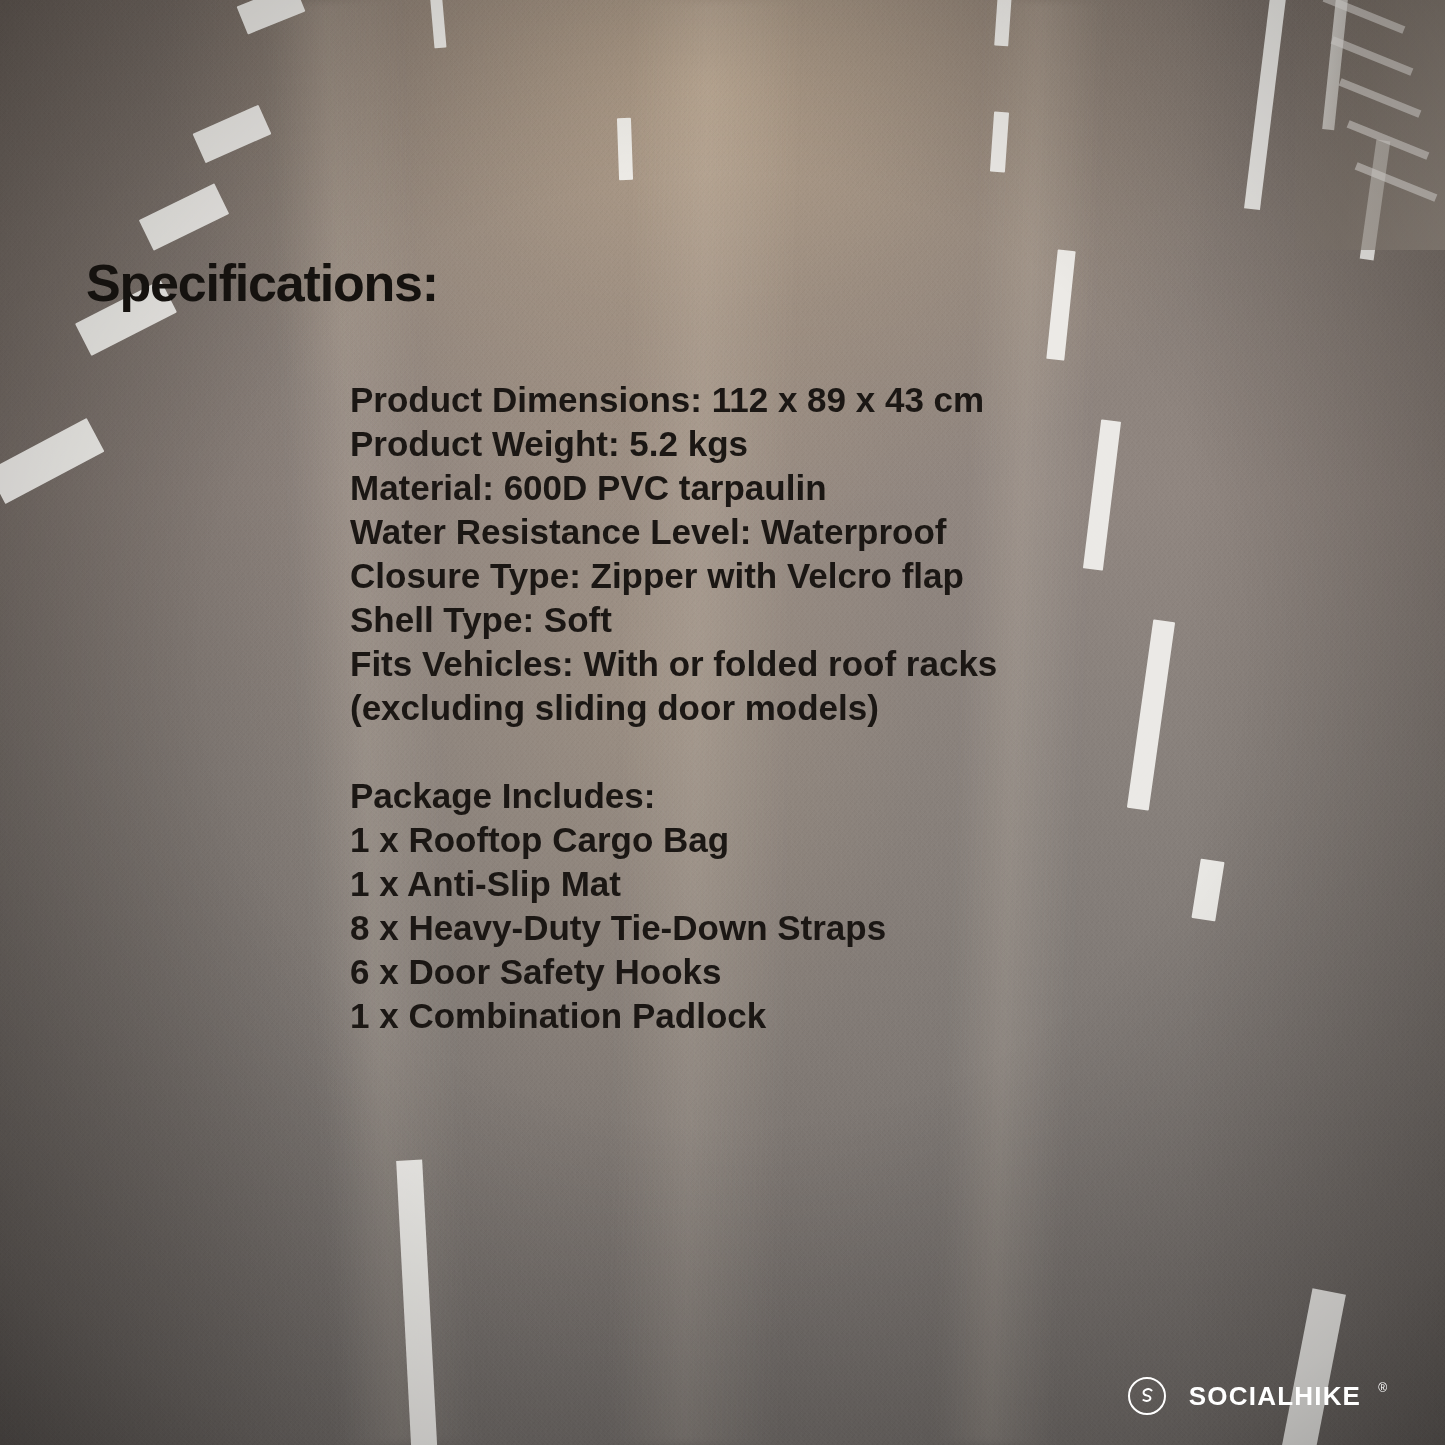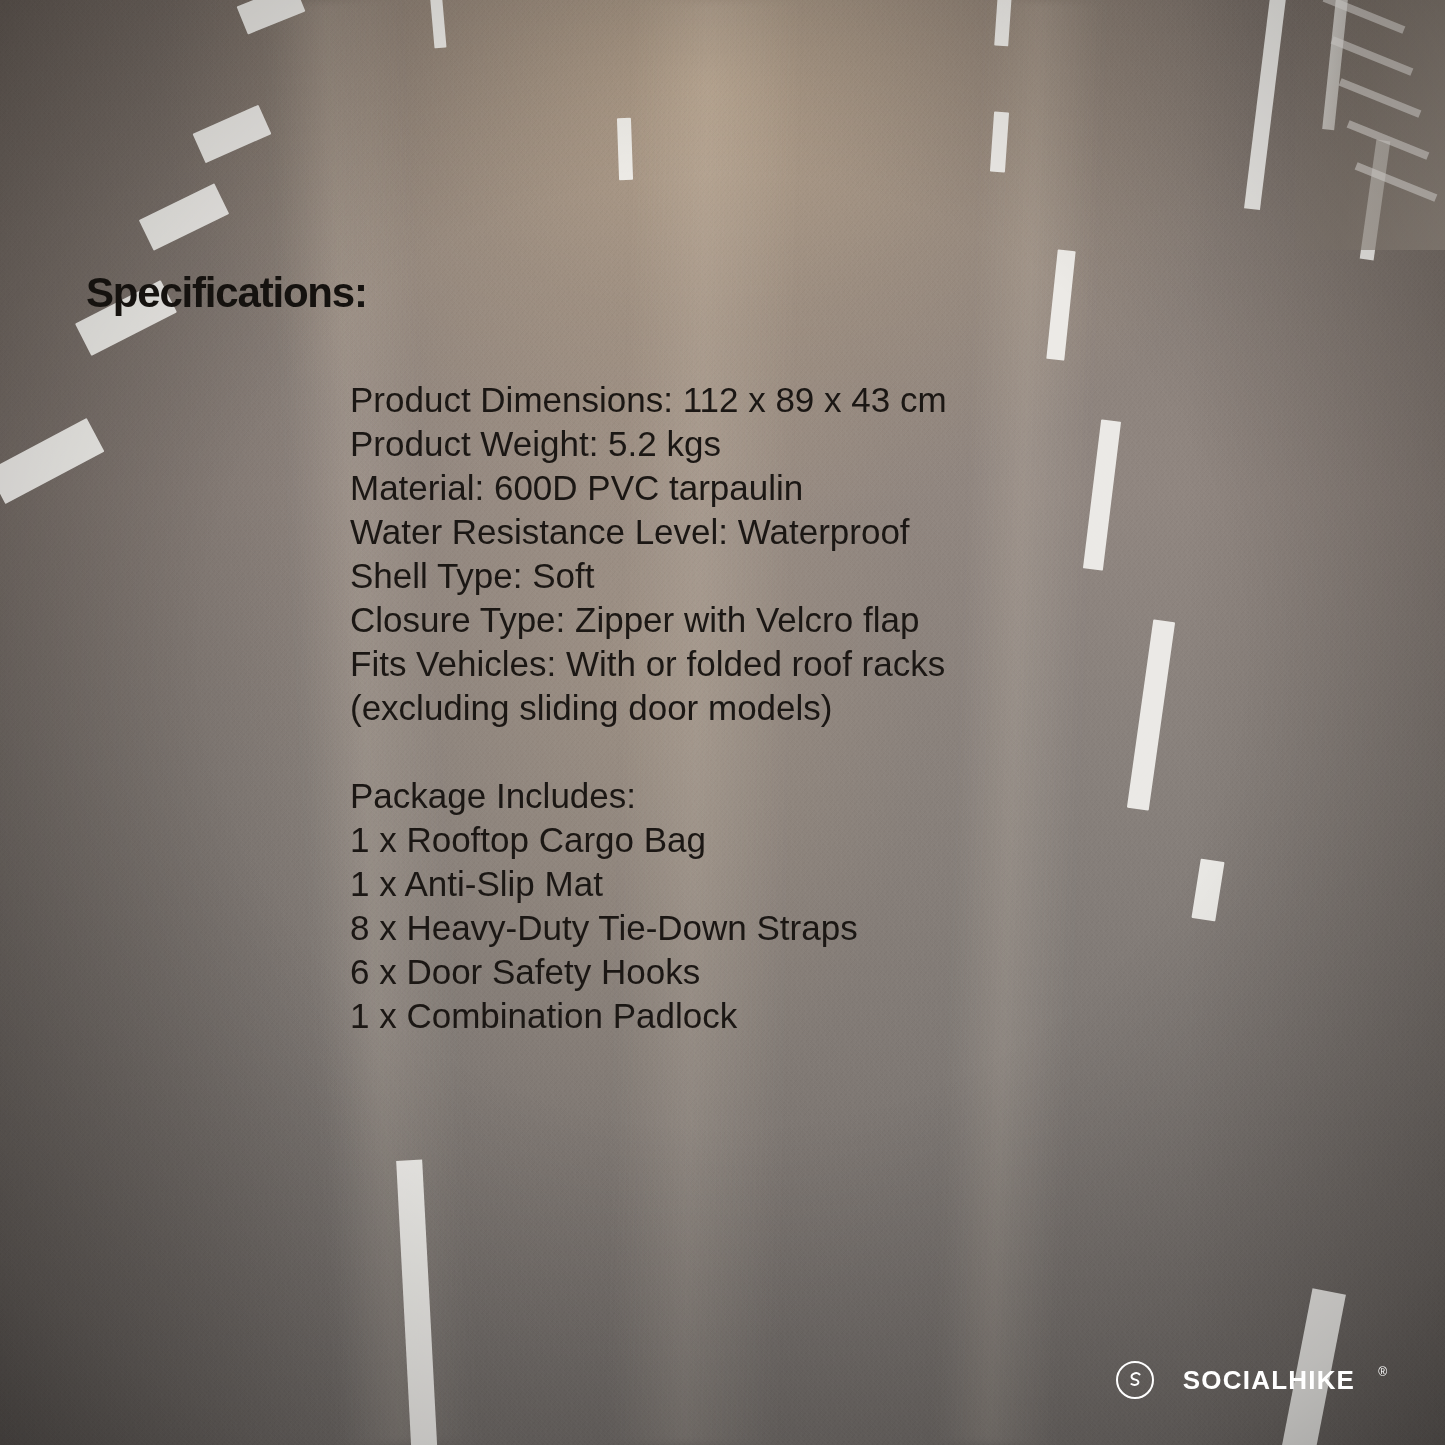--- a/index.html
+++ b/index.html
@@ -91,53 +91,53 @@
 
   
   .content {
     position: absolute;
     inset: 0;
   }
   .title {
     position: absolute;
     left: 86px;
     top: 253px;
-    font-size: 42px;
+    font-size: 52px;
     font-weight: 700;
     letter-spacing: -1.2px;
     color: #15120f;
     font-family: "Liberation Sans", sans-serif;
-    margin-top: 16px;
   }
   .spec-block {
     position: absolute;
     left: 350px;
     top: 378px;
     width: 1010px;
     color: #1b1714;
     font-size: 35px;
     line-height: 44px;
     font-family: "Liberation Sans", sans-serif;
     font-weight: 400;
   }
   .spec-line {
     white-space: pre-wrap;
+    font-weight: bold;
   }
   .spacer {
     height: 44px;
   }
 
   
   .brand {
     position: absolute;
     right: 58px;
-    bottom: 46px;
+    bottom: 30px;
     display: flex;
     align-items: center;
-    gap: 29px;
+    gap: 23px;
   }
   .brand-mark {
     width: 38px;
     height: 38px;
     border-radius: 50%;
     border: 2.5px solid #ffffff;
     display: flex;
     align-items: center;
     justify-content: center;
     box-sizing: border-box;
@@ -206,22 +206,22 @@
 
   <div class="content">
 
     <div class="title">Specifications:</div>
 
     <div class="spec-block">
       <div class="spec-line">Product Dimensions: 112 x 89 x 43 cm</div>
       <div class="spec-line">Product Weight: 5.2 kgs</div>
       <div class="spec-line">Material: 600D PVC tarpaulin</div>
       <div class="spec-line">Water Resistance Level: Waterproof</div>
+      <div class="spec-line">Closure Type: Zipper with Velcro flap</div>
       <div class="spec-line">Shell Type: Soft</div>
-      <div class="spec-line">Closure Type: Zipper with Velcro flap</div>
       <div class="spec-line">Fits Vehicles: With or folded roof racks</div>
       <div class="spec-line">(excluding sliding door models)</div>
 
       <div class="spacer"></div>
 
       <div class="spec-line">Package Includes:</div>
       <div class="spec-line">1 x Rooftop Cargo Bag</div>
       <div class="spec-line">1 x Anti-Slip Mat</div>
       <div class="spec-line">8 x Heavy-Duty Tie-Down Straps</div>
       <div class="spec-line">6 x Door Safety Hooks</div>

